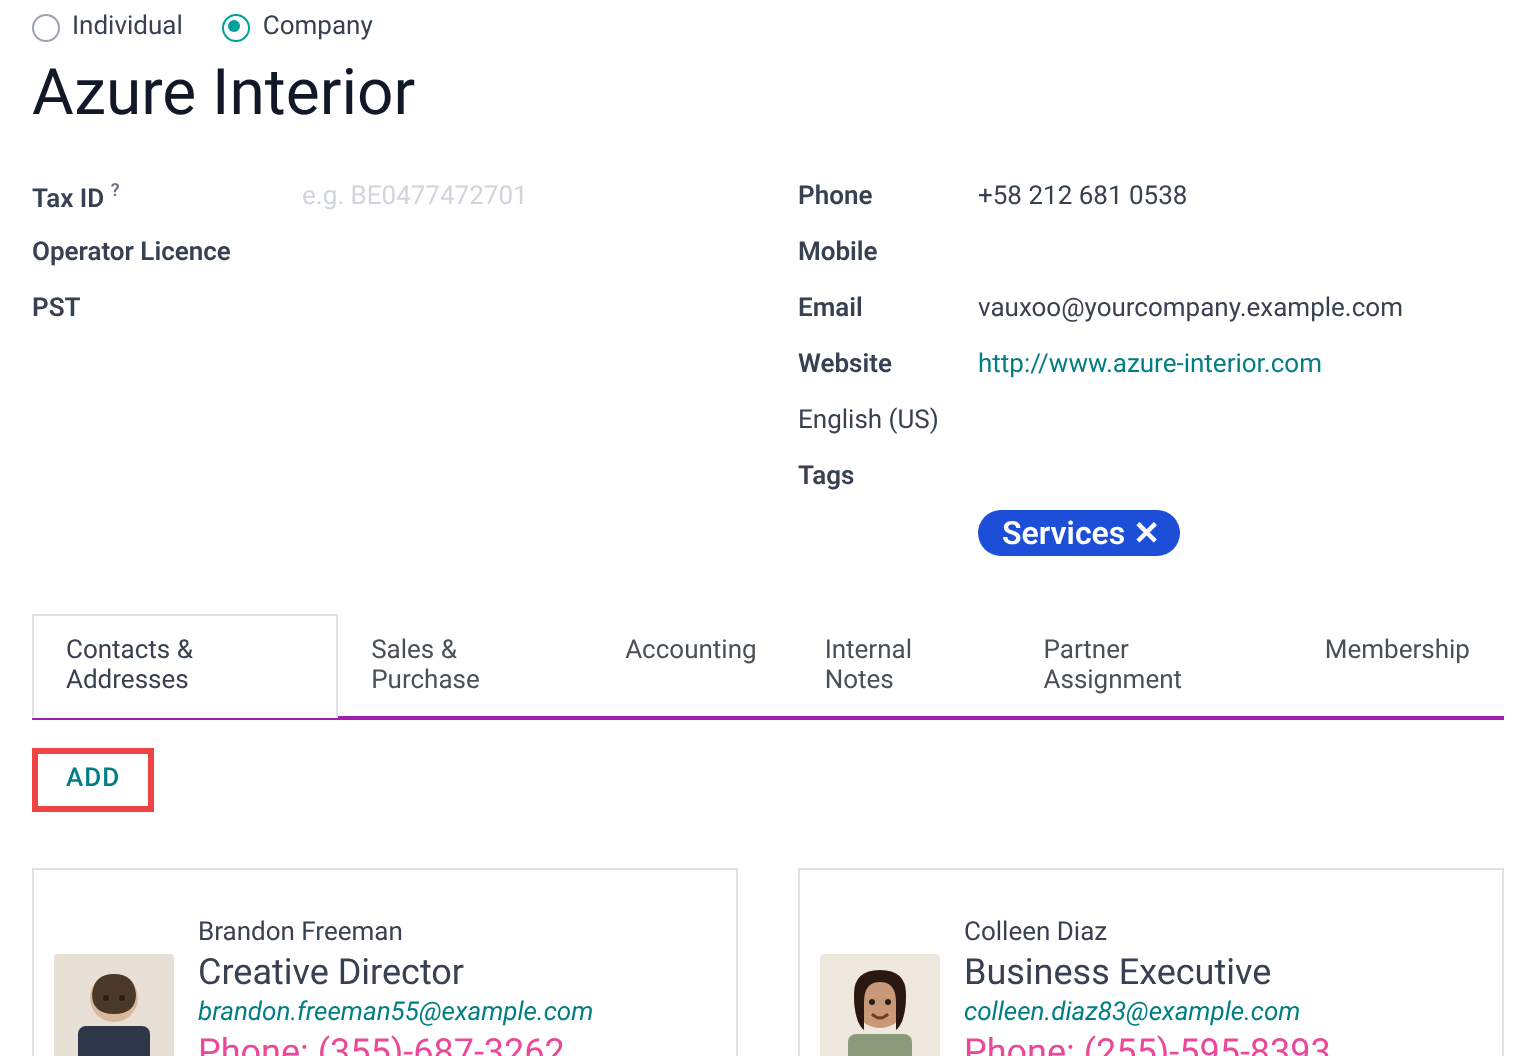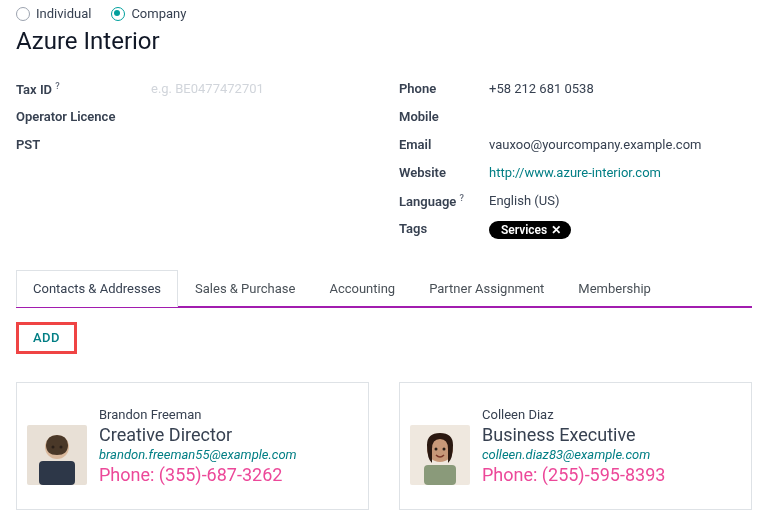--- a/index.html
+++ b/index.html
@@ -5,35 +5,35 @@
   * { box-sizing: border-box; margin: 0; padding: 0; font-family: -apple-system, BlinkMacSystemFont, "Segoe UI", Roboto, Helvetica, Arial, sans-serif; }
   body { width: 768px; background: #fff; color: #374151; padding: 6px 16px 20px 16px; font-size: 13px; }
 
   .type-row { display: flex; gap: 20px; align-items: center; margin-bottom: 6px; }
   .radio-opt { display: flex; align-items: center; gap: 6px; cursor: pointer; }
   .radio-circle { width: 14px; height: 14px; border: 1.5px solid #9ca3af; border-radius: 50%; display: inline-block; position: relative; }
   .radio-circle.checked { border-color: #00A09D; }
   .radio-circle.checked::after { content: ""; position: absolute; top: 2px; left: 2px; width: 6px; height: 6px; background: #00A09D; border-radius: 50%; }
   .radio-label { color: #374151; }
 
-  h1.company-name { font-size: 24px; font-weight: 400; color: #111827; margin-bottom: 26px; }
+  h1.company-name { font-size: 32px; font-weight: 400; color: #111827; margin-bottom: 26px; }
 
   .form-cols { display: flex; gap: 30px; }
   .form-col { flex: 1; }
   .field-row { display: flex; margin-bottom: 8px; min-height: 20px; }
   .field-label { width: 135px; color: #374151; flex-shrink: 0; font-size: 13px; font-weight:600;}
   .field-label .sup { color: #6b7280; font-size: 9px; vertical-align: super; cursor: pointer; }
   .field-value { color: #374151; font-size: 13px; }
   .placeholder { color: #d1d5db; }
 
   .addr-block .addr-line { margin-bottom: 8px; }
   .addr-line2 { display: flex; gap: 30px; }
 
   .link { color: #017e84; cursor: pointer; }
-  .tag { display: inline-flex; align-items: center; gap: 4px; background: #000000; color: #fff; border-radius: 12px; padding: 2px 10px 2px 12px; font-size: 12px; font-weight:600;}
+  .tag { display: inline-flex; align-items: center; gap: 4px; background: #1d4ed8; color: #fff; border-radius: 12px; padding: 2px 10px 2px 12px; font-size: 16px; font-weight:600;margin-top:24px;}
   .tag-x { font-weight: bold; cursor: pointer; }
 
   .tabs { display: flex; border-bottom: 2px solid #a21caf; margin-top: 20px; }
   .tab { padding: 10px 16px; color: #495057; cursor: pointer; font-size: 13px; border:1px solid transparent; position:relative; top:1px;}
   .tab.active { border:1px solid #dee2e6; border-bottom:1px solid #fff; color:#374151; background:#fff; }
 
   .add-btn-wrap { margin-top: 14px; margin-bottom: 10px; }
   .add-btn { display: inline-block; padding: 5px 14px 6px; color: #017e84; font-size: 13px; font-weight: 500; letter-spacing: 0.5px; cursor: pointer; }
   .red-box { border: 3px solid #ef4444; }
 
@@ -89,39 +89,39 @@
     </div>
     <div class="field-row">
       <div class="field-label" style="width:90px">Email</div>
       <div class="field-value">vauxoo@yourcompany.example.com</div>
     </div>
     <div class="field-row">
       <div class="field-label" style="width:90px">Website</div>
       <div class="field-value link">http://www.azure-interior.com</div>
     </div>
     <div class="field-row">
-      <div class="field-label" style="width:90px"><span>Language</span> <span class="sup">?</span></div>
       <div class="field-value">English (US)</div>
     </div>
     <div class="field-row">
       <div class="field-label" style="width:90px">Tags</div>
       <div class="field-value">
         <span class="tag">
           <span>Services</span>
           <span class="tag-x">✕</span>
         </span>
       </div>
     </div>
   </div>
 </div>
 
 <div class="tabs">
   <div class="tab active">Contacts &amp; Addresses</div>
   <div class="tab">Sales &amp; Purchase</div>
   <div class="tab">Accounting</div>
+  <div class="tab">Internal Notes</div>
   <div class="tab">Partner Assignment</div>
   <div class="tab">Membership</div>
 </div>
 
 <div class="add-btn-wrap">
   <span class="add-btn red-box">ADD</span>
 </div>
 
 <div class="contacts-row">
   <div class="contact-card">

